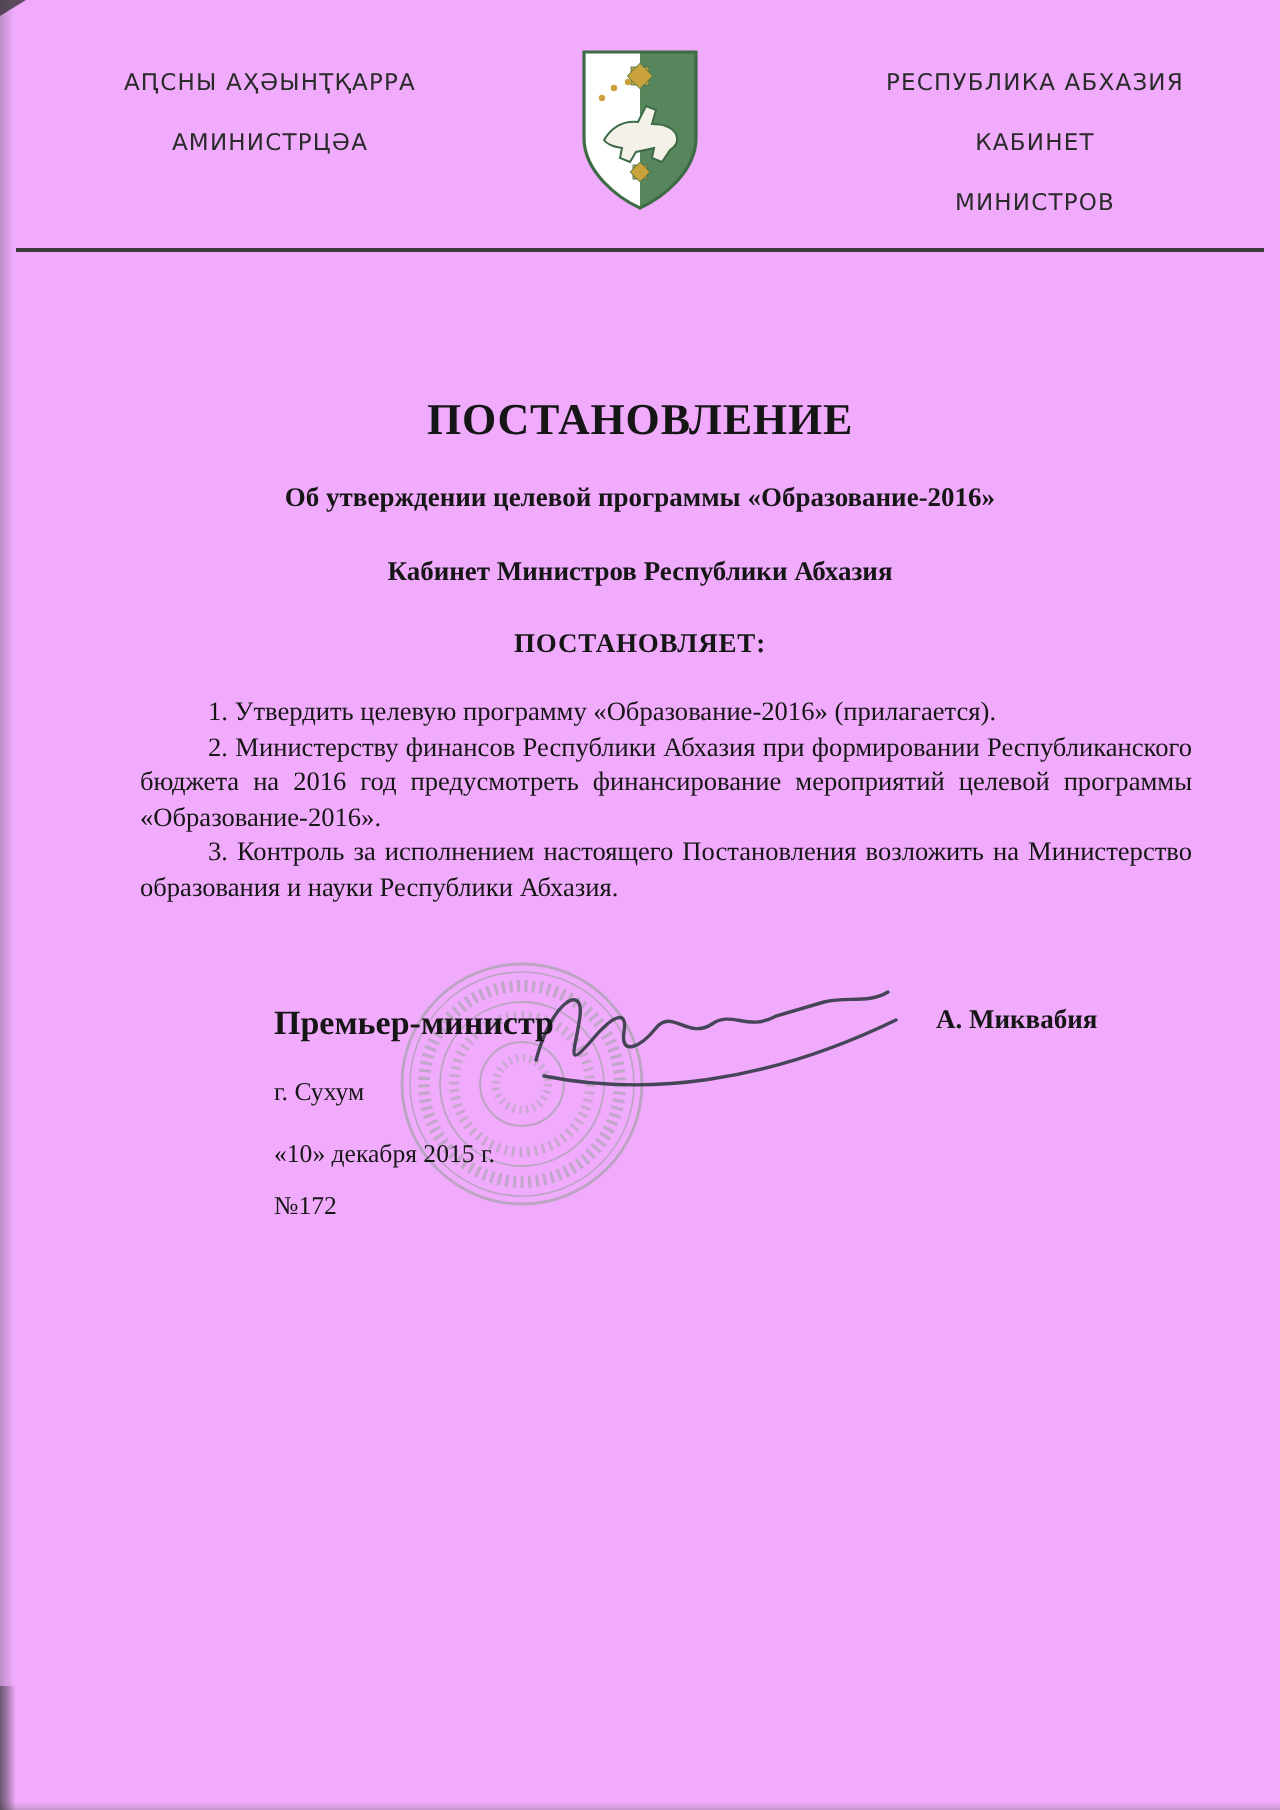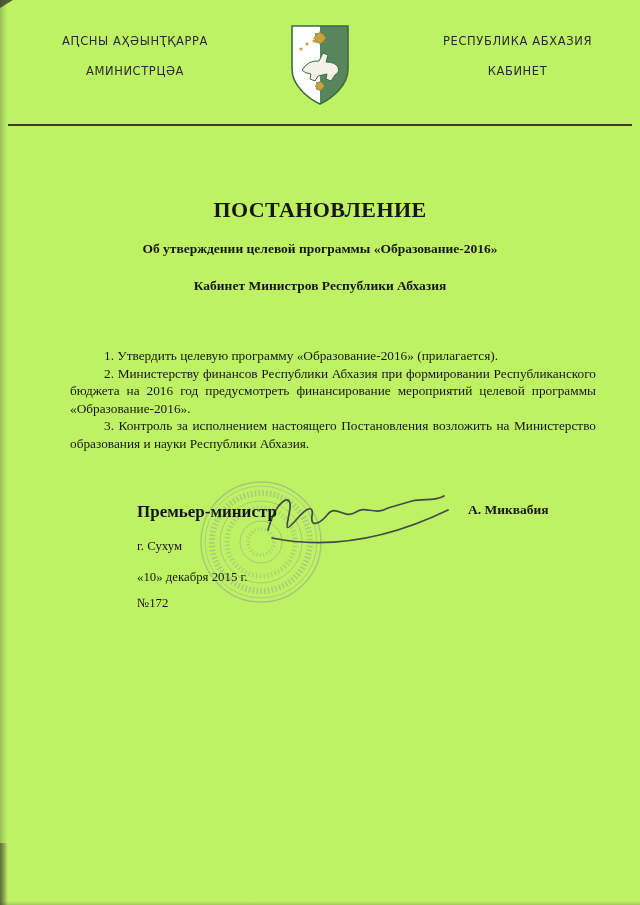--- a/index.html
+++ b/index.html
@@ -1,19 +1,19 @@
 <!DOCTYPE html>
 <html><head>
 <meta charset="utf-8">
 <style>
   * { margin:0; padding:0; box-sizing:border-box; }
   html,body { background:#ffffff; }
   .page {
     position:relative; width:640px; height:905px; margin:0 auto;
-    background:#bef264; overflow:hidden;
+    background:#f0abfc; overflow:hidden;
     font-family:"Liberation Serif","DejaVu Serif",serif;
     color:#1c1c1c;
   }
   
   .edge-left {
     position:absolute; left:0; top:0; bottom:0; width:7px;
     background:linear-gradient(90deg, rgba(70,70,70,.30), rgba(70,70,70,0));
     pointer-events:none;
   }
   .edge-bottom {
@@ -117,28 +117,30 @@
         <g fill="#c9a23c" stroke="#3c6b45" stroke-width="0.4">
           <rect x="27.5" y="59.5" width="7" height="7"></rect>
           <rect x="27.5" y="59.5" width="7" height="7" transform="rotate(45 31 63)"></rect>
         </g>
       </svg>
     </div>
 
     <div class="hdr-col hdr-right">
       <div>РЕСПУБЛИКА АБХАЗИЯ</div>
       <div>КАБИНЕТ</div>
+      <div>МИНИСТРОВ</div>
     </div>
   </header>
 
   <div class="hdr-rule"></div>
 
   <h1 class="c-line doc-title">ПОСТАНОВЛЕНИЕ</h1>
   <h2 class="c-line doc-subtitle">Об утверждении целевой программы «Образование-2016»</h2>
   <h3 class="c-line doc-issuer">Кабинет Министров Республики Абхазия</h3>
+  <h3 class="c-line doc-resolve">ПОСТАНОВЛЯЕТ:</h3>
 
   <main class="body-text">
     <p>1. Утвердить целевую программу «Образование-2016» (прилагается).</p>
     <p>2. Министерству финансов Республики Абхазия при формировании Республиканского бюджета на 2016 год предусмотреть финансирование мероприятий целевой программы «Образование-2016».</p>
     <p>3. Контроль за исполнением настоящего Постановления возложить на Министерство образования и науки Республики Абхазия.</p>
   </main>
 
   <div class="stamp">
     <svg width="130" height="130" viewBox="0 0 130 130" aria-hidden="true">
       <g fill="none" stroke="#8fa092">

